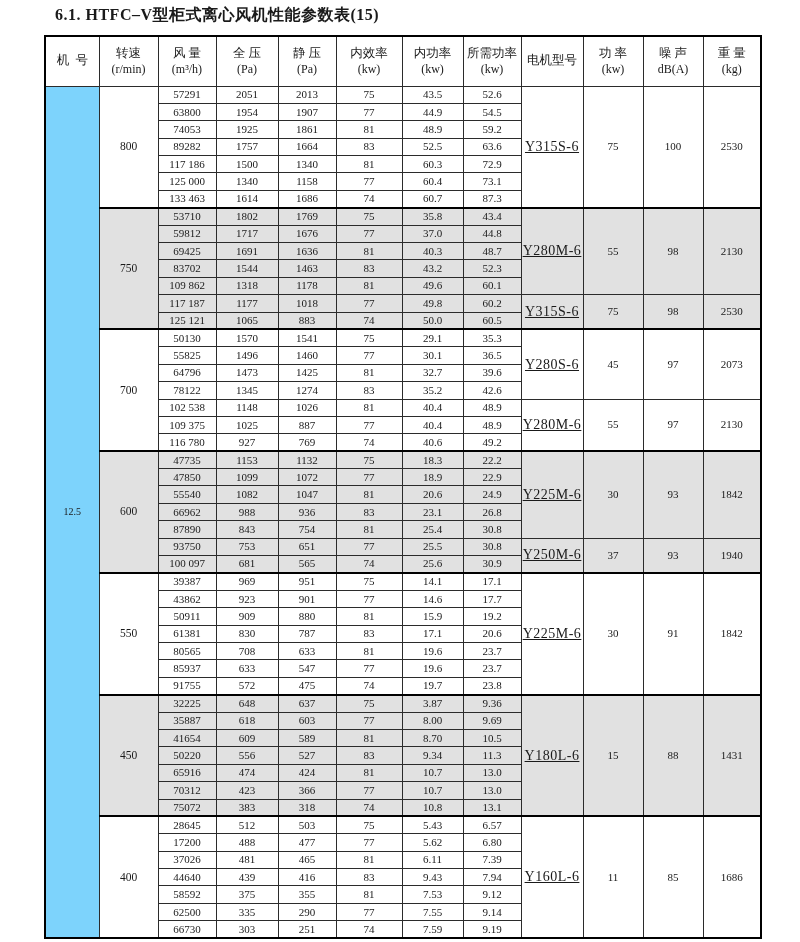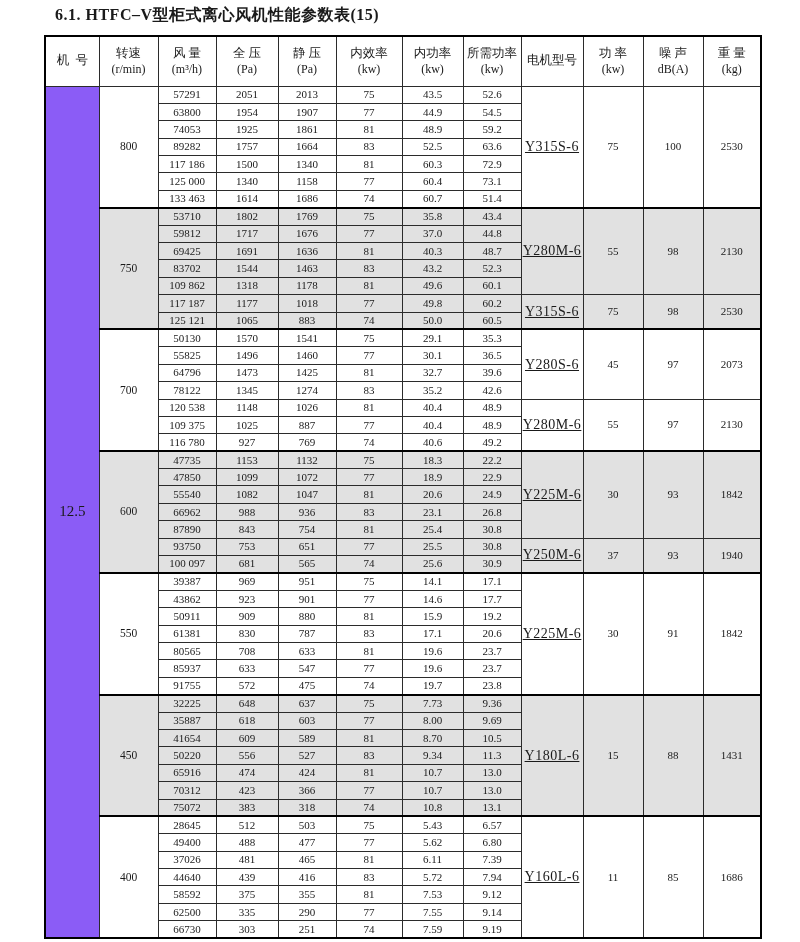--- a/index.html
+++ b/index.html
@@ -52,21 +52,21 @@
   }
   thead th .h1 { line-height: 1.25; white-space: pre; }
   thead th .h2 { line-height: 1.2; font-size: 12px; white-space: pre; }
   tbody tr { height: 17.4px; }
   tbody td {
     font-size: 11px;
     line-height: 1;
     white-space: pre;
   }
   tbody td.shaded { background: var(--shade, #e1e1e1); }
-  tbody td.machine { background: #8b5cf6; font-size: 15px; }
+  tbody td.machine { background: #7dd3fc; font-size: 10px; }
   tbody td.speed { font-size: 11.5px; font-family: Liberation Serif, serif; }
   tbody td.motor-model { font-size: 14px; letter-spacing: 0.5px; text-decoration: underline; }
   tr.block-start td { border-top: 2px solid #000; }
 </style>
 </head>
 <body>
 
 <div class="page">
   <div class="doc-title">6.1. HTFC–V型柜式离心风机性能参数表(15)</div>
 
@@ -189,21 +189,21 @@
           <td class="">77</td>
           <td class="">60.4</td>
           <td class="">73.1</td>
         </tr>
         <tr>
           <td class="">133 463</td>
           <td class="">1614</td>
           <td class="">1686</td>
           <td class="">74</td>
           <td class="">60.7</td>
-          <td class="">51.4</td>
+          <td class="">87.3</td>
         </tr>
         <tr class="block-start">
           <td class="speed shaded" rowspan="7">750</td>
           <td class="shaded">53710</td>
           <td class="shaded">1802</td>
           <td class="shaded">1769</td>
           <td class="shaded">75</td>
           <td class="shaded">35.8</td>
           <td class="shaded">43.4</td>
           <td class="motor-model shaded" rowspan="5">Y280M-6</td>
@@ -294,21 +294,21 @@
         </tr>
         <tr>
           <td class="">78122</td>
           <td class="">1345</td>
           <td class="">1274</td>
           <td class="">83</td>
           <td class="">35.2</td>
           <td class="">42.6</td>
         </tr>
         <tr>
-          <td class="">120 538</td>
+          <td class="">102 538</td>
           <td class="">1148</td>
           <td class="">1026</td>
           <td class="">81</td>
           <td class="">40.4</td>
           <td class="">48.9</td>
           <td class="motor-model " rowspan="3">Y280M-6</td>
           <td class="" rowspan="3">55</td>
           <td class="" rowspan="3">97</td>
           <td class="" rowspan="3">2130</td>
         </tr>
@@ -453,21 +453,21 @@
           <td class="">74</td>
           <td class="">19.7</td>
           <td class="">23.8</td>
         </tr>
         <tr class="block-start">
           <td class="speed shaded" rowspan="7">450</td>
           <td class="shaded">32225</td>
           <td class="shaded">648</td>
           <td class="shaded">637</td>
           <td class="shaded">75</td>
-          <td class="shaded">7.73</td>
+          <td class="shaded">3.87</td>
           <td class="shaded">9.36</td>
           <td class="motor-model shaded" rowspan="7">Y180L-6</td>
           <td class="shaded" rowspan="7">15</td>
           <td class="shaded" rowspan="7">88</td>
           <td class="shaded" rowspan="7">1431</td>
         </tr>
         <tr>
           <td class="shaded">35887</td>
           <td class="shaded">618</td>
           <td class="shaded">603</td>
@@ -522,41 +522,41 @@
           <td class="">503</td>
           <td class="">75</td>
           <td class="">5.43</td>
           <td class="">6.57</td>
           <td class="motor-model " rowspan="7">Y160L-6</td>
           <td class="" rowspan="7">11</td>
           <td class="" rowspan="7">85</td>
           <td class="" rowspan="7">1686</td>
         </tr>
         <tr>
-          <td class="">49400</td>
+          <td class="">17200</td>
           <td class="">488</td>
           <td class="">477</td>
           <td class="">77</td>
           <td class="">5.62</td>
           <td class="">6.80</td>
         </tr>
         <tr>
           <td class="">37026</td>
           <td class="">481</td>
           <td class="">465</td>
           <td class="">81</td>
           <td class="">6.11</td>
           <td class="">7.39</td>
         </tr>
         <tr>
           <td class="">44640</td>
           <td class="">439</td>
           <td class="">416</td>
           <td class="">83</td>
-          <td class="">5.72</td>
+          <td class="">9.43</td>
           <td class="">7.94</td>
         </tr>
         <tr>
           <td class="">58592</td>
           <td class="">375</td>
           <td class="">355</td>
           <td class="">81</td>
           <td class="">7.53</td>
           <td class="">9.12</td>
         </tr>

